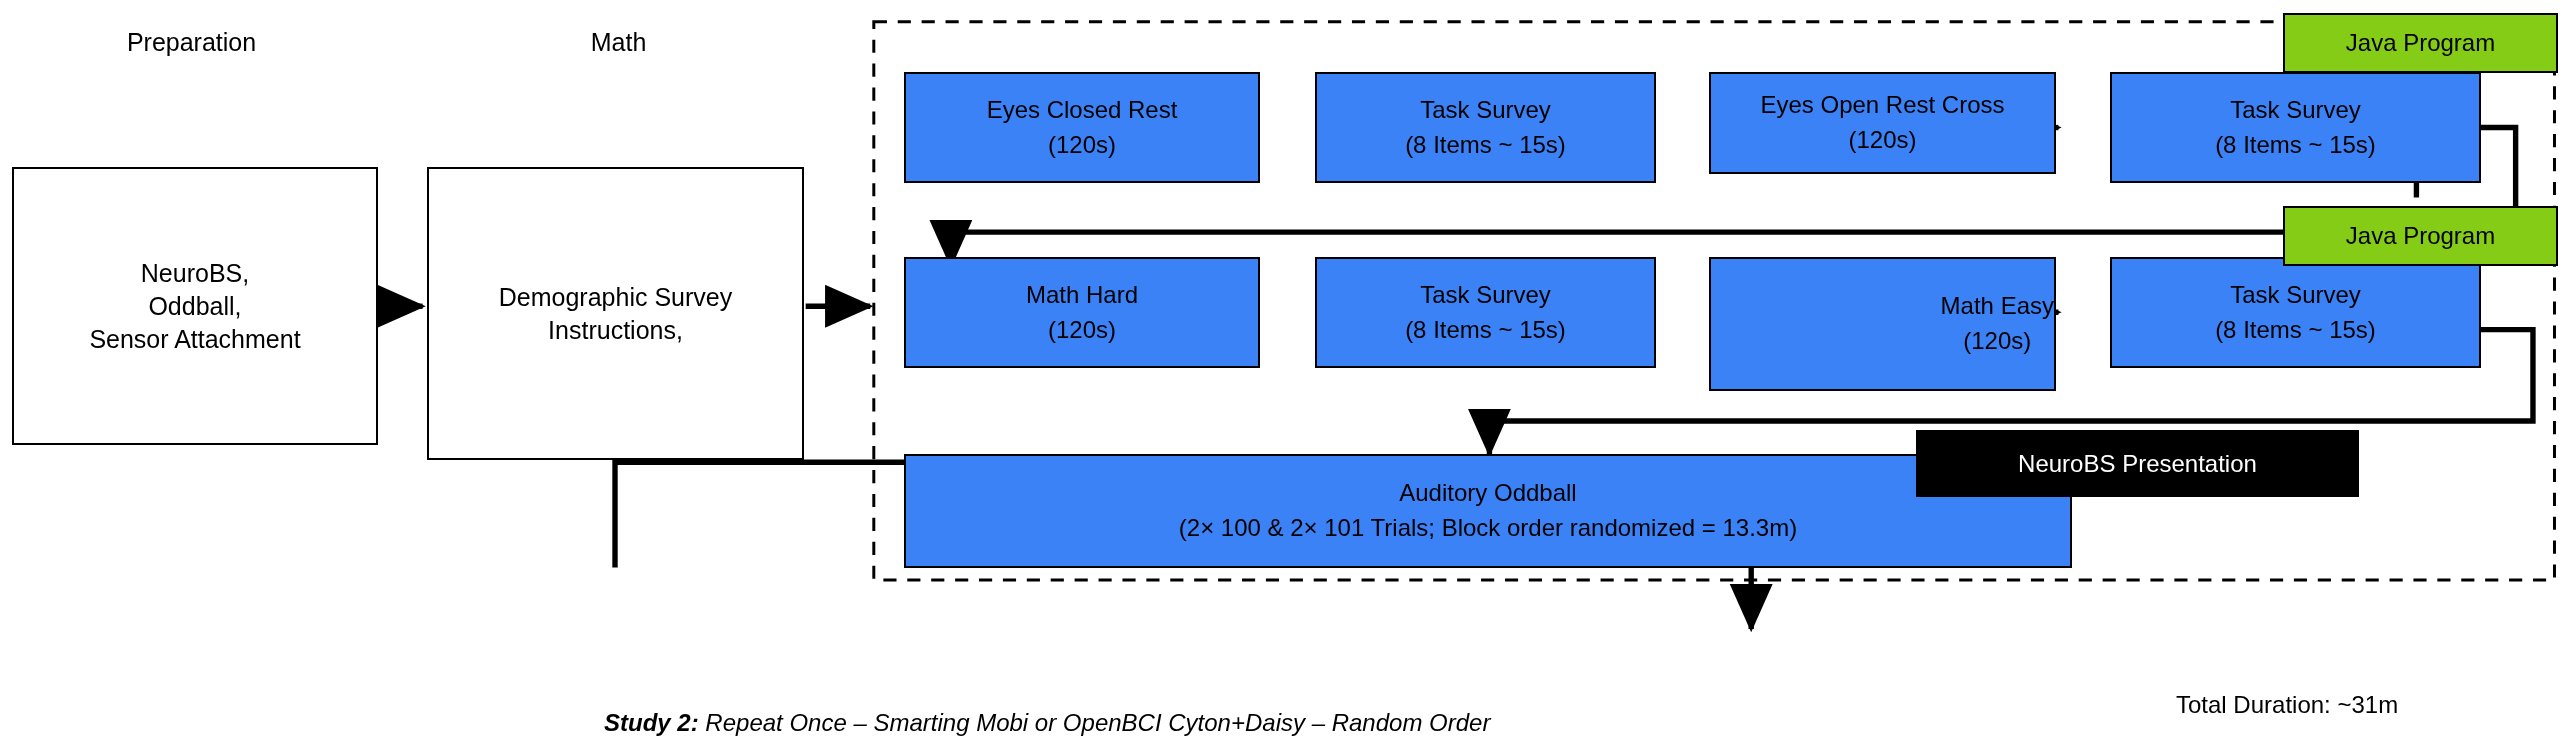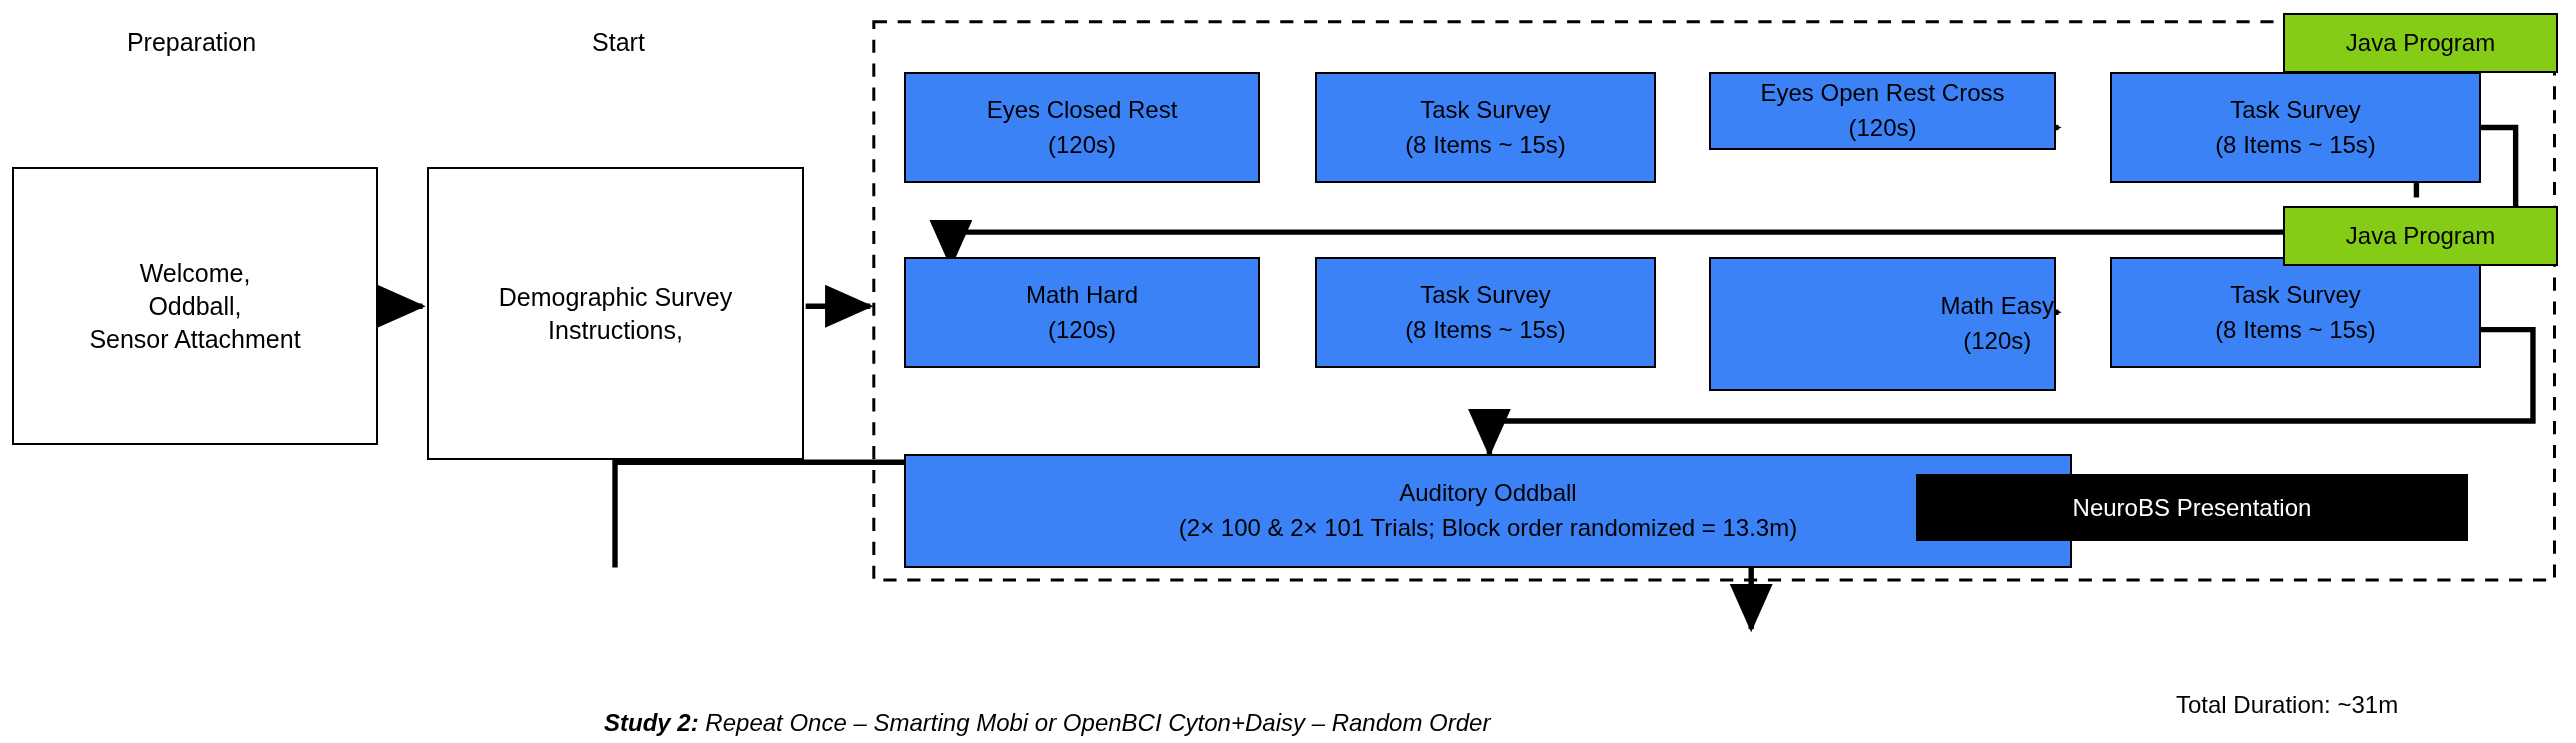--- a/index.html
+++ b/index.html
@@ -76,25 +76,25 @@
 
     <path d="M4145,551 L4238,551 L4238,704 L2492,704 L2492,759" fill="none" stroke="#000" stroke-width="9" marker-end="url(#arrowD)"></path>
 
     <path d="M2930,876 L2930,1052 L1029,1052 L1029,773" fill="none" stroke="#000" stroke-width="9" marker-end="url(#arrowD)" transform="rotate(180 1979.5 912.5)"></path>
 
     <line x1="4117" y1="96" x2="4274" y2="96" stroke="#000" stroke-width="5" stroke-dasharray="14,12"></line>
     <line x1="4043" y1="215" x2="4043" y2="330" stroke="#000" stroke-width="9"></line>
   </svg>
 
   <div class="phase-label" style="left:12px;top:30px;width:359px;">Preparation</div>
-  <div class="phase-label" style="left:427px;top:30px;width:383px;">Start</div>
+  <div class="phase-label" style="left:427px;top:30px;width:383px;">Math</div>
 
   <div class="pbox" style="left:12px;top:167px;width:366px;height:278px;">
     <div class="lines">
-      <div>Welcome,</div>
+      <div>NeuroBS,</div>
       <div>Oddball,</div>
       <div>Sensor Attachment</div>
     </div>
   </div>
 
   <div class="pbox" style="left:427px;top:167px;width:377px;height:293px;">
     <div class="lines">
       <div>Demographic Survey</div>
       <div>Instructions,</div>
     </div>
@@ -107,21 +107,21 @@
     </div>
   </div>
 
   <div class="tbox" style="left:1315px;top:72px;width:341px;height:111px;">
     <div>
       <div>Task Survey</div>
       <div>(8 Items ~ 15s)</div>
     </div>
   </div>
 
-  <div class="tbox" style="left:1709px;top:72px;width:347px;height:78px;">
+  <div class="tbox" style="left:1709px;top:72px;width:347px;height:102px;">
     <div>
       <div>Eyes Open Rest Cross</div>
       <div>(120s)</div>
     </div>
   </div>
 
   <div class="tbox" style="left:2110px;top:72px;width:371px;height:111px;">
     <div>
       <div>Task Survey</div>
       <div>(8 Items ~ 15s)</div>
@@ -160,21 +160,21 @@
     <div>
       <div>Auditory Oddball</div>
       <div>(2× 100 &amp; 2× 101 Trials; Block order randomized = 13.3m)</div>
     </div>
   </div>
 
   <div class="annot" style="left:2283px;top:13px;width:275px;height:60px;">Java Program</div>
 
   <div class="annot" style="left:2283px;top:206px;width:275px;height:60px;">Java Program</div>
 
-  <div class="annot dark" style="left:1916px;top:430px;width:552px;height:67px;margin-top:44px;">NeuroBS Presentation</div>
+  <div class="annot dark" style="left:1916px;top:430px;width:443px;height:67px;">NeuroBS Presentation</div>
 
   <div class="caption" style="left:604px;top:711px;">
     <b>Study 2:</b><span> Repeat Once – Smarting Mobi or OpenBCI Cyton+Daisy – Random Order</span>
   </div>
 
   <div class="duration" style="left:2176px;top:693px;">Total Duration: ~31m</div>
 
 </div>
 
 

